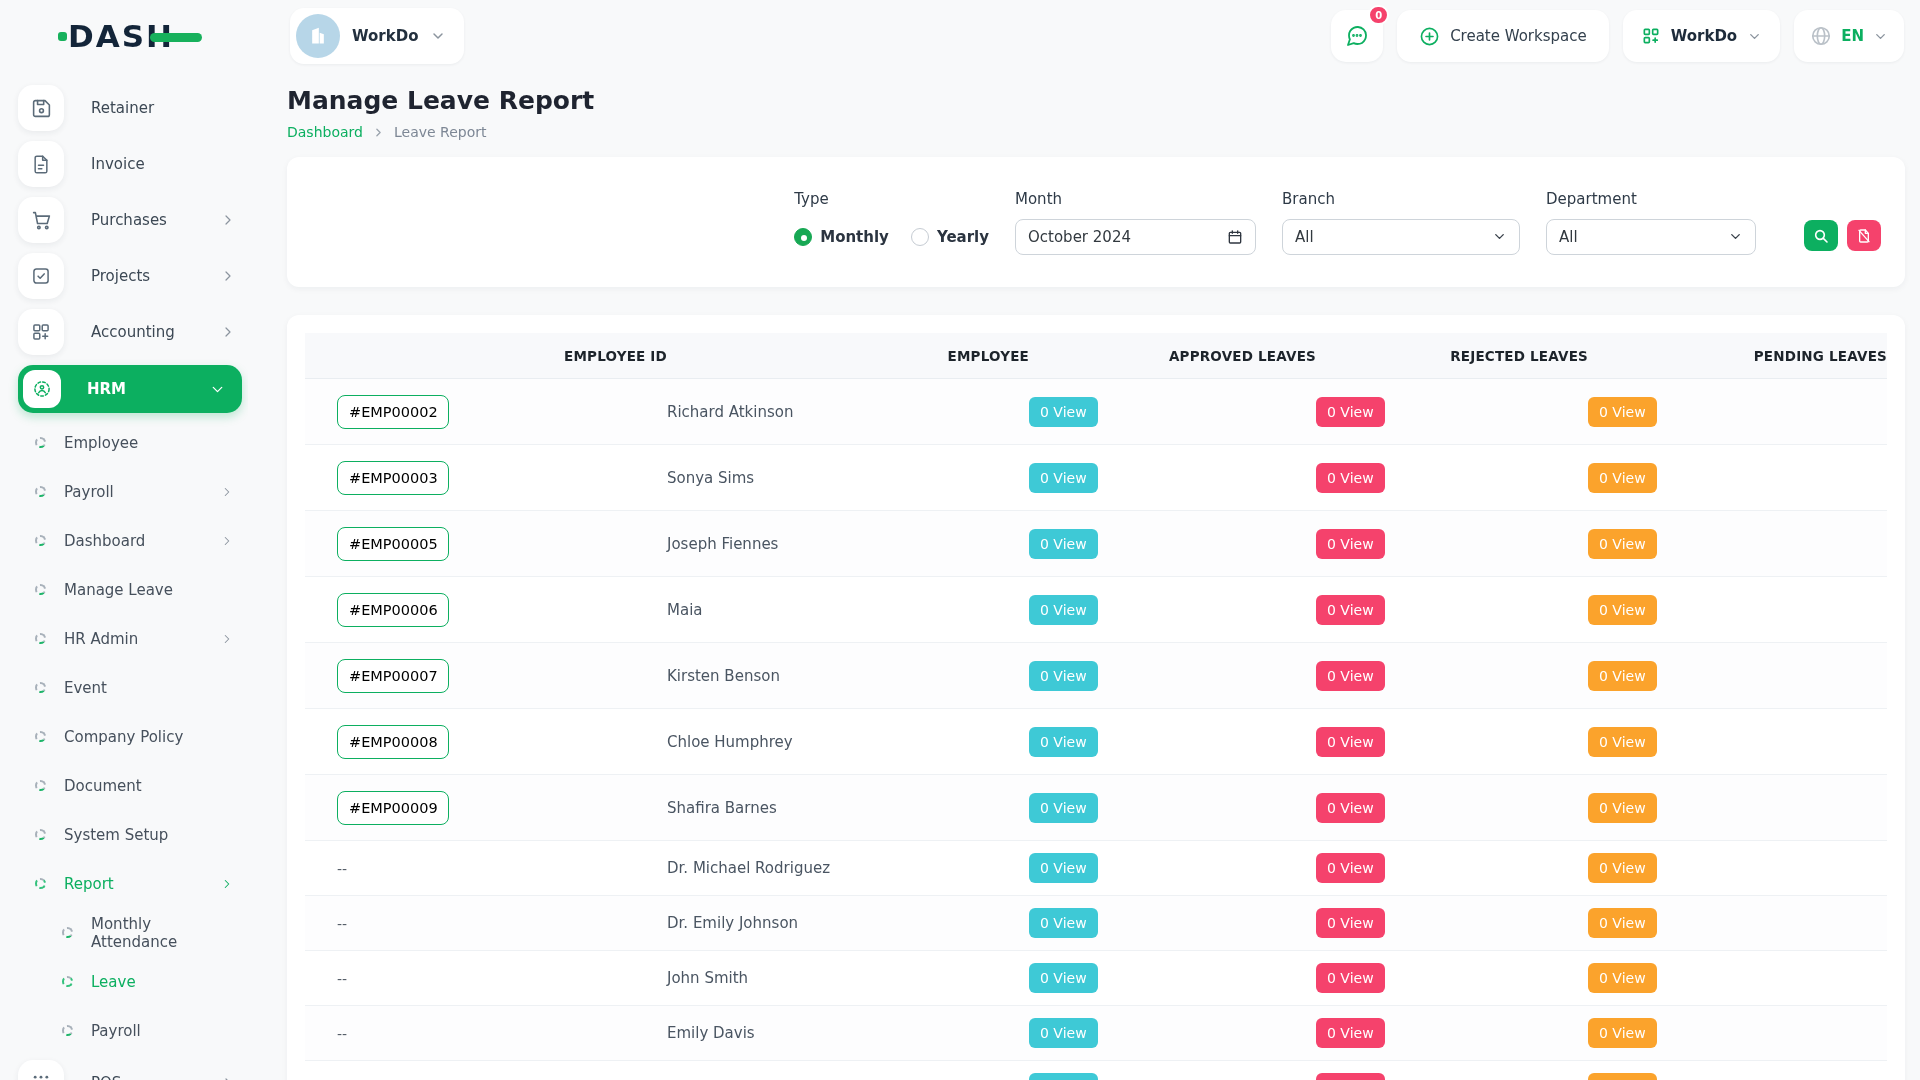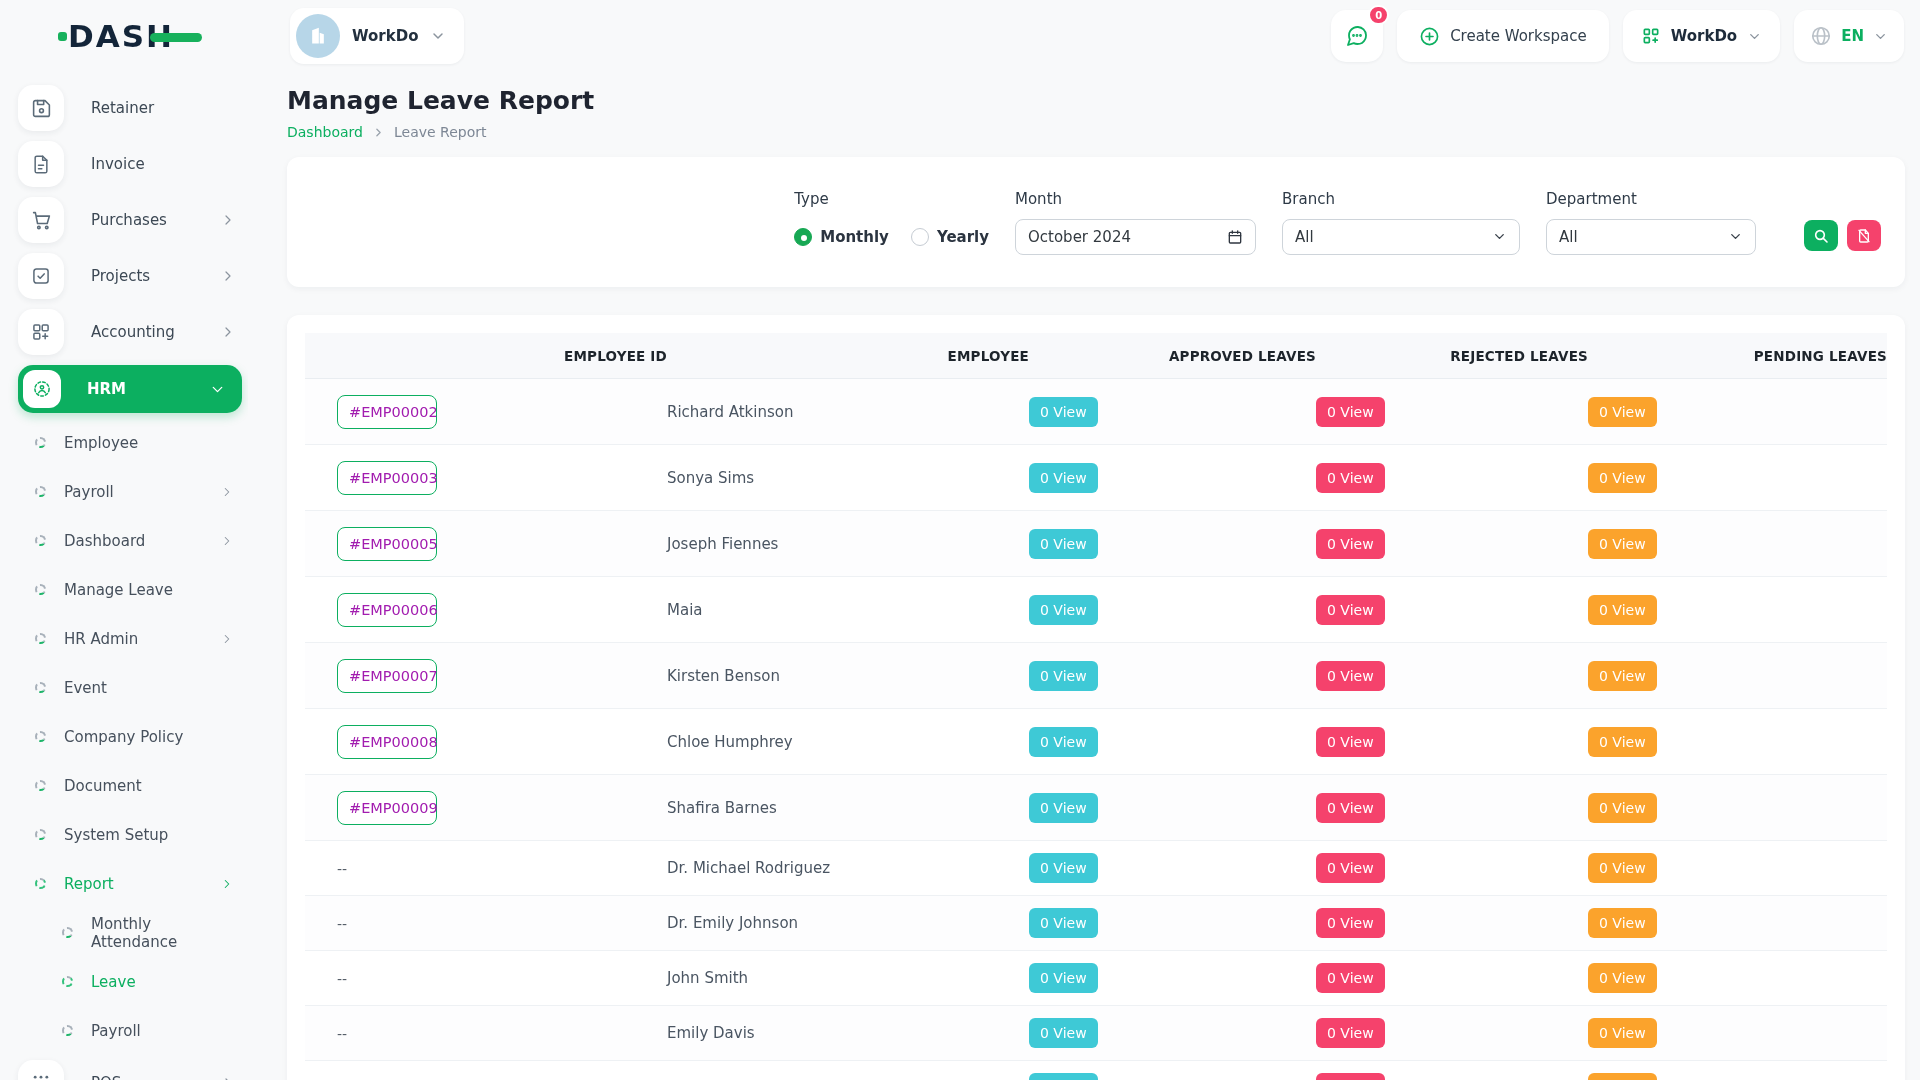--- a/index.html
+++ b/index.html
@@ -84,21 +84,21 @@
 
   
   .table-card { margin-top:28px; padding:18px 18px 0; height:900px; overflow:hidden; }
   .t-row { display:grid; grid-template-columns:330px 362px 287px 272px 1fr; align-items:center; padding-left:32px; }
   .t-head { height:46px; background:#f8f9fb; border-bottom:1px solid #e9edf1; }
   .t-head .th { font-size:13.5px; font-weight:700; color:#1d242b; letter-spacing:.2px;text-align:right; }
   .t-body .t-row { border-bottom:1px solid #eef1f4; }
   .t-body .t-row:nth-child(odd) { background:#fdfdfe; }
   .t-row.tall { height:66px; }
   .t-row.short { height:55px; }
-  .emp-id-badge { display:inline-block; width:100px; padding:8px 11px; text-align:center; border:1px solid #0caf60; color:#a21caf;
+  .emp-id-badge { display:inline-block; width:112px; padding:8px 11px; text-align:center; border:1px solid #0caf60; color:#000000;
     background:#fff; border-radius:8px; font-size:14.5px; cursor:pointer; }
   .emp-id-empty { font-size:14px; color:#555e68; }
   .emp-name { font-size:15px; color:#4a5562; }
   .view-badge { display:inline-block; padding:7px 11px; border-radius:6px; color:#fff; font-size:14px; cursor:pointer; }
   svg { display:block; }
 </style>
 </head>
 <body>
 
 <div class="app">

